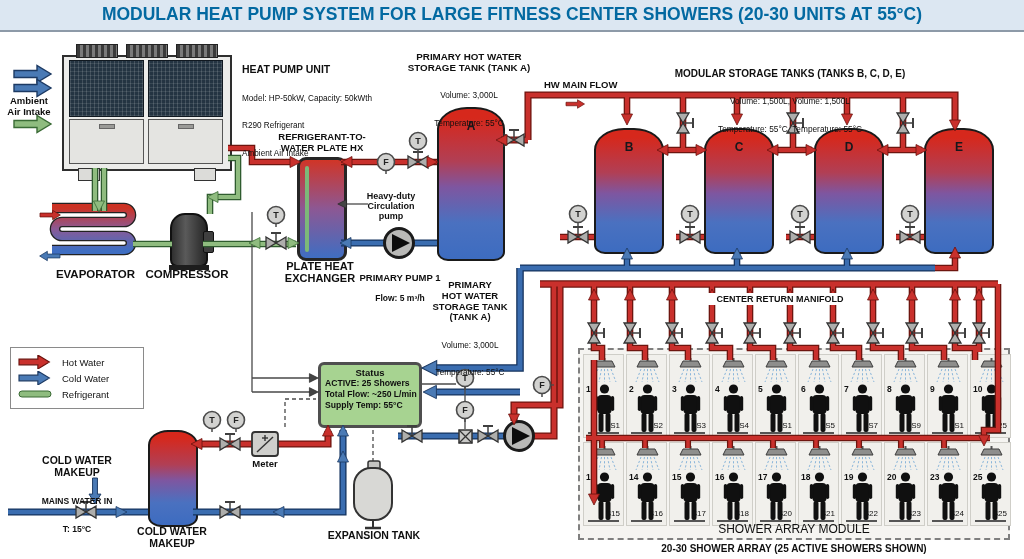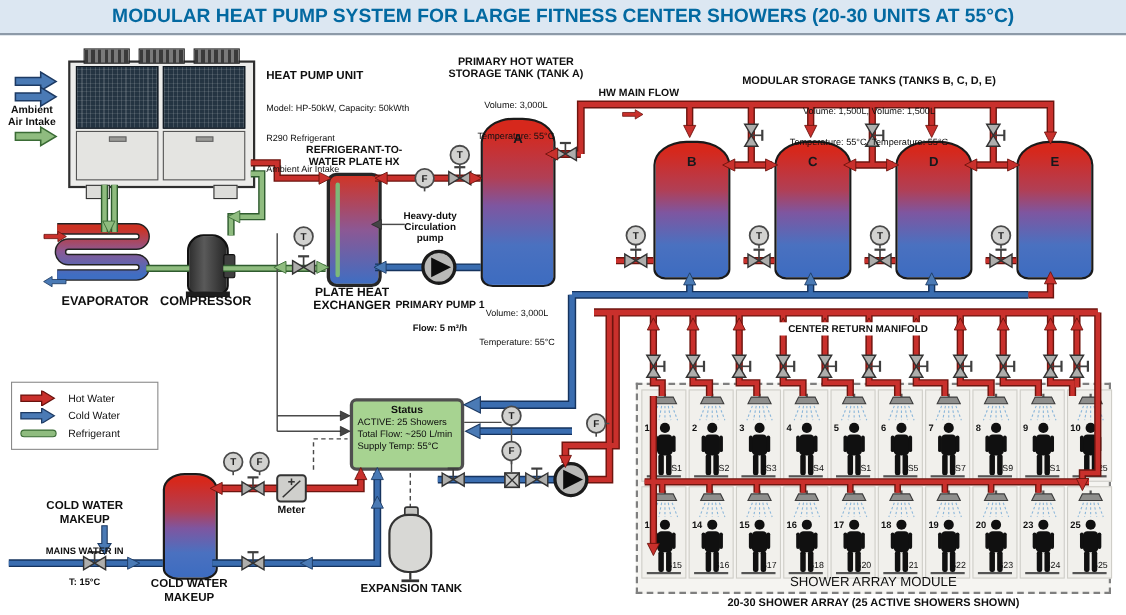--- a/index.html
+++ b/index.html
@@ -34,21 +34,21 @@
   #comp .fit{position:absolute;right:-8px;top:16px;width:9px;height:20px;background:#3f3f3f;border:1.5px solid #111;border-radius:2px;}
   #comp .base{position:absolute;bottom:-5px;left:-3px;right:-3px;height:5px;background:#1d1d1d;}
   
   #hx{position:absolute;left:297px;top:157px;width:44px;height:98px;z-index:2;border:3px solid #262626;border-radius:9px;
       background:linear-gradient(180deg,#d03527,#8c5894 50%,#3f6ec2);}
   #hx .stripe{position:absolute;left:5px;top:6px;bottom:6px;width:4px;background:#7db879;border-radius:2px;}
   
   #ctlbox{position:absolute;left:318px;top:362px;width:104px;height:66px;z-index:2;background:#a7d391;
           border:3px solid #4f4f4f;border-radius:6px;box-sizing:border-box;}
   #ctlbox .cstat{text-align:center;font-weight:bold;font-size:9.5px;margin-top:2px;}
-  #ctlbox .cl{font-size:8.6px;font-weight:normal;padding-left:4px;line-height:1.3;}
+  #ctlbox .cl{font-size:8.6px;font-weight:bold;padding-left:4px;line-height:1.3;}
   
   #legend{position:absolute;left:10px;top:347px;width:124px;z-index:10;background:#fff;border:1.5px solid #8a8a8a;padding:5px 4px;}
   #legend .row{display:flex;align-items:center;gap:5px;margin:2px 2px;}
   #legend .row span{font-size:9.5px;font-weight:normal;color:#111;}
   
   #shower-box{position:absolute;left:578px;top:348px;width:432px;height:192px;z-index:1;background:#f5f4f1;
               border:2px dashed #7f7f7f;box-sizing:border-box;}
   #row-top,#row-bottom{position:absolute;left:3px;height:84px;width:424px;}
   #row-top{top:4px;} #row-bottom{top:92px;}
   .stall{position:absolute;top:0;width:41px;height:84px;background:#f1f0ec;border:1px solid #cfcec8;box-sizing:border-box;}
@@ -795,20 +795,24 @@
     <div style="font-size:8.5px">Flow: 5 m³/h</div>
   </div>
 
   <div class="lb ctr" style="left:395px;top:33px;width:148px">
     <div style="font-size:9.8px">PRIMARY HOT WATER
 STORAGE TANK (TANK A)</div>
     <div style="font-size:8.3px;font-weight:normal">Volume: 3,000L</div>
     <div style="font-size:8.3px;font-weight:normal">Temperature: 55°C</div>
   </div>
   <div class="lb ctr" style="left:420px;top:262px;width:100px">
+    <div style="font-size:9.5px">PRIMARY
+HOT WATER
+STORAGE TANK
+(TANK A)</div>
     <div style="font-size:8.2px;font-weight:normal">Volume: 3,000L</div>
     <div style="font-size:8.2px;font-weight:normal">Temperature: 55°C</div>
   </div>
 
   <div class="lb" style="left:544px;top:80px;font-size:9.5px">HW MAIN FLOW</div>
 
   <div class="lb ctr" style="left:615px;top:50px;width:350px">
     <div style="font-size:10px">MODULAR STORAGE TANKS (TANKS B, C, D, E)</div>
     <div style="font-size:8.3px;font-weight:normal">Volume: 1,500L, Volume: 1,500L</div>
     <div style="font-size:8.3px;font-weight:normal">Temperature: 55°C, Temperature: 55°C</div>

